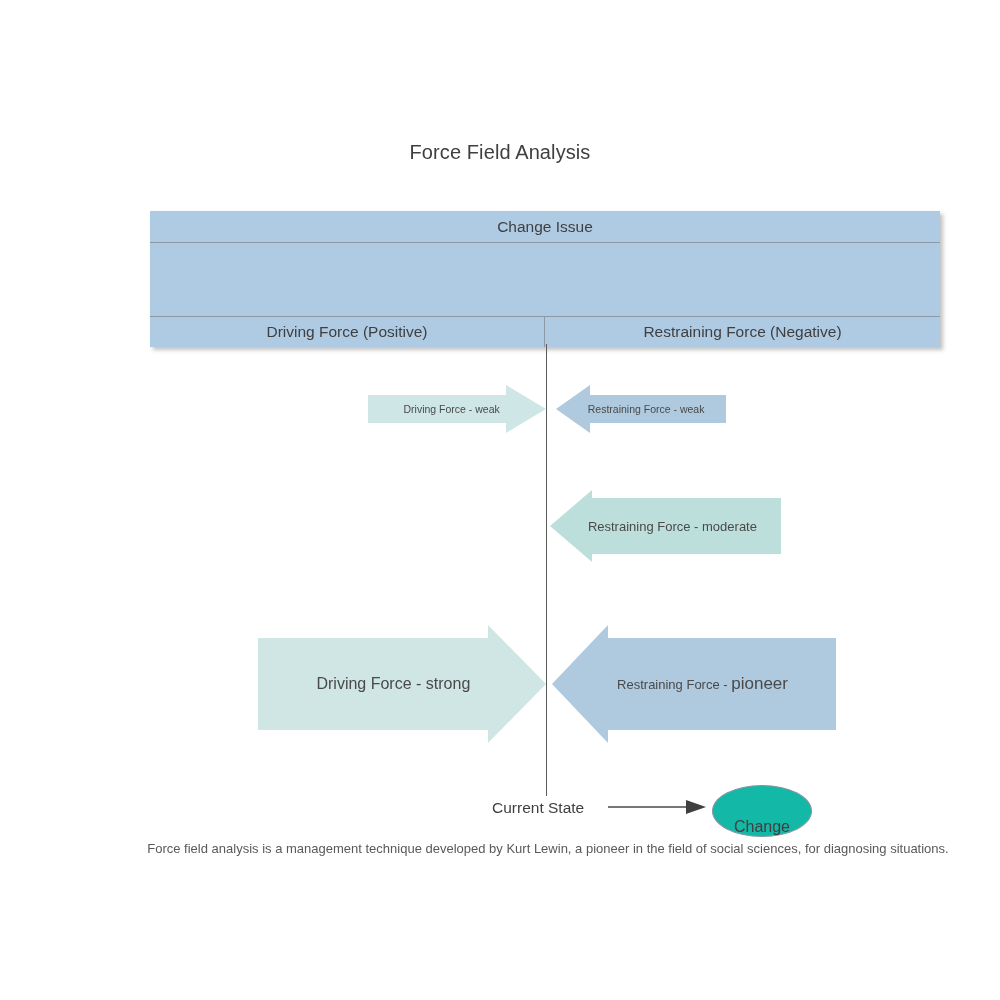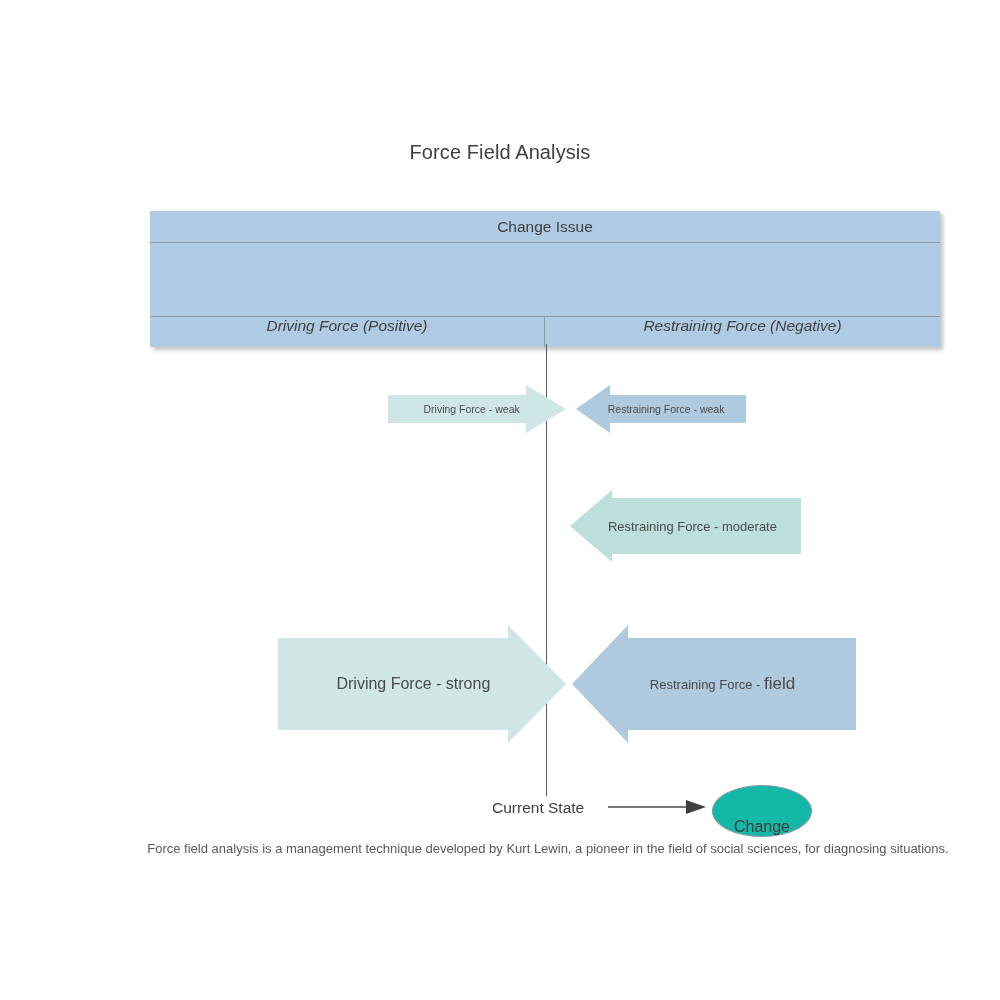--- a/index.html
+++ b/index.html
@@ -72,24 +72,23 @@
     border-bottom: 1px solid #8d9aa5;
   }
   .ht-cols-row {
     top: 106px;
     height: 30px;
     display: flex;
   }
   .ht-col {
     flex: 1 1 50%;
     display: flex;
-    align-items: flex-start;
+    align-items: center;
     justify-content: center;
     box-sizing: border-box;
-    font-style: italic;
   }
   .ht-col.left { border-right: 1px solid #8d9aa5; }
   .ht-col .cell-text {
     font-size: 15.5px;
     color: #3f3f3f;
     white-space: nowrap;
   }
 
   
   .center-divider {
@@ -100,21 +99,20 @@
     height: 452px;
     background: #5b5b5b;
   }
 
   
   .arrow {
     position: absolute;
     display: flex;
     align-items: center;
     box-sizing: border-box;
-    margin-left: 20px;
   }
   .arrow .arrow-shape {
     position: absolute;
     left: 0; top: 0;
     width: 100%;
     height: 100%;
   }
   .arrow .arrow-label {
     position: relative;
     width: 100%;
@@ -264,21 +262,21 @@
     <svg class="arrow-shape" viewBox="0 0 288 118" preserveAspectRatio="none">
       <polygon points="0,13 230,13 230,0 288,59 230,118 230,105 0,105" fill="#cfe6e4"></polygon>
     </svg>
     <span class="arrow-label">Driving Force - strong</span>
   </div>
 
   <div class="arrow restraining arrow-strong-restraining">
     <svg class="arrow-shape" viewBox="0 0 284 118" preserveAspectRatio="none">
       <polygon points="284,13 56,13 56,0 0,59 56,118 56,105 284,105" fill="#afc9de"></polygon>
     </svg>
-    <span class="arrow-label"><span>Restraining Force - </span><span class="emph">field</span></span>
+    <span class="arrow-label"><span>Restraining Force - </span><span class="emph">pioneer</span></span>
   </div>
 
   <div class="current-state-label">Current State</div>
 
   <svg class="state-arrow" viewBox="0 0 100 24">
     <line x1="0" y1="12" x2="78" y2="12" stroke="#4a4a4a" stroke-width="1.4"></line>
     <polygon points="78,5 98,12 78,19" fill="#3f3f3f"></polygon>
   </svg>
 
   <div class="change-ellipse">

